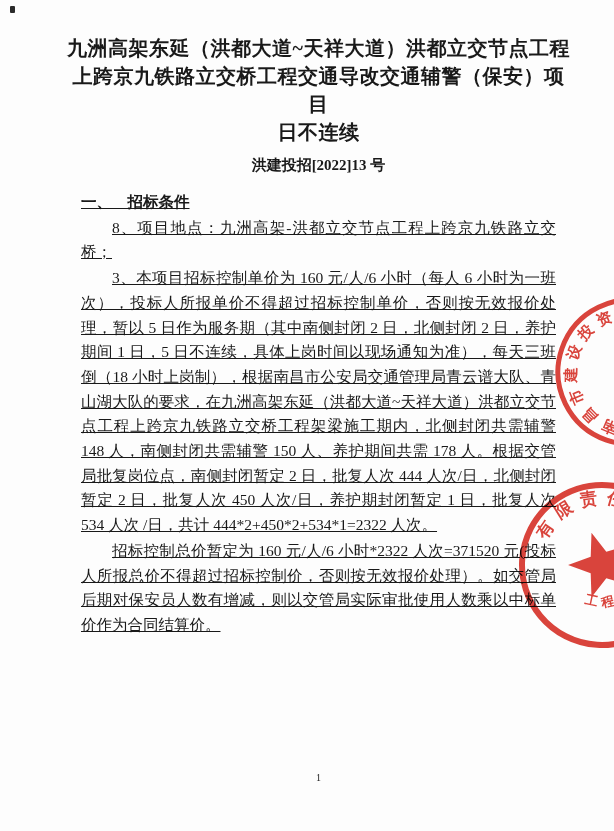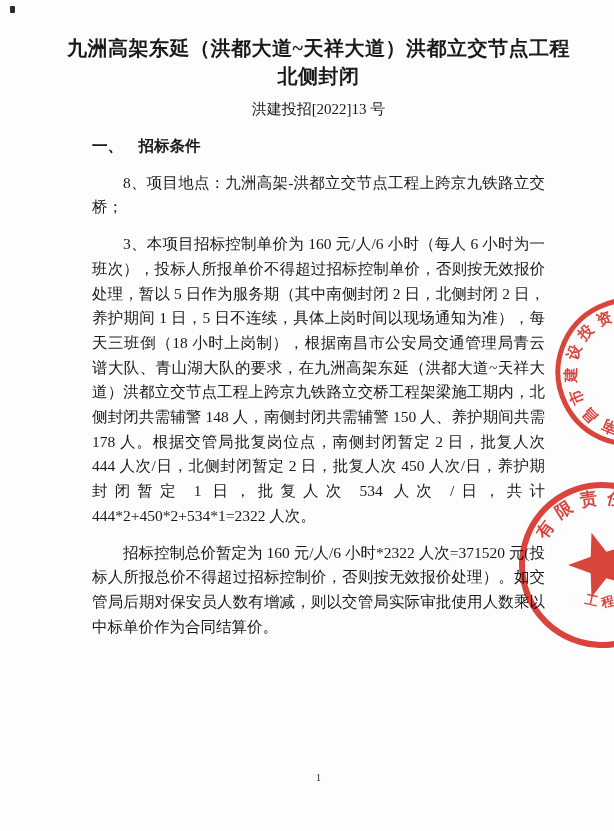--- a/index.html
+++ b/index.html
@@ -21,29 +21,29 @@
   .content{
     position:absolute;left:80px;right:80px;top:34px;
   }
   .title{
     text-align:center;font-weight:bold;
     font-size:20px;line-height:28px;
     margin:0 -16px;
     letter-spacing:.5px;
   }
   .docnum{
-    text-align:center;font-weight:normal;
+    text-align:center;font-weight:bold;
     font-size:15px;line-height:20px;margin-top:9px;
   }
   .bodytext{
     margin-top:15px;
     font-size:15.5px;line-height:24.7px;
     text-align:justify;
   }
-  .bodytext p{margin:12px;padding:0;}
+  .bodytext p{margin:1px;padding:0;text-decoration:underline;}
   .h{font-weight:bold;}
   .ind{text-indent:2em;}
   .pagenum{
     position:absolute;left:0;right:0;bottom:48px;
     text-align:center;font-size:10px;color:#222;
   }
   .seal{
     position:absolute;
     mix-blend-mode:multiply;
     opacity:.92;
@@ -60,21 +60,22 @@
 <body>
 
 <div class="page">
 
   <div class="scan-dot"></div>
 
   <div class="content">
 
     <div class="title">
       <div>九洲高架东延（洪都大道~天祥大道）洪都立交节点工程</div>
-      <div>北侧封闭</div>
+      <div>上跨京九铁路立交桥工程交通导改交通辅警（保安）项目</div>
+      <div>日不连续</div>
     </div>
 
     <div class="docnum">洪建投招[2022]13 号</div>
 
     <div class="bodytext">
       <p class="h">一、　招标条件</p>
 
       <p class="ind">8、项目地点：九洲高架-洪都立交节点工程上跨京九铁路立交桥；</p>
       <p class="ind">3、本项目招标控制单价为 160 元/人/6 小时（每人 6 小时为一班次），投标人所报单价不得超过招标控制单价，否则按无效报价处理，暂以 5 日作为服务期（其中南侧封闭 2 日，北侧封闭 2 日，养护期间 1 日，5 日不连续，具体上岗时间以现场通知为准），每天三班倒（18 小时上岗制），根据南昌市公安局交通管理局青云谱大队、青山湖大队的要求，在九洲高架东延（洪都大道~天祥大道）洪都立交节点工程上跨京九铁路立交桥工程架梁施工期内，北侧封闭共需辅警 148 人，南侧封闭共需辅警 150 人、养护期间共需 178 人。根据交管局批复岗位点，南侧封闭暂定 2 日，批复人次 444 人次/日，北侧封闭暂定 2 日，批复人次 450 人次/日，养护期封闭暂定 1 日，批复人次 534 人次 /日，共计 444*2+450*2+534*1=2322 人次。</p>
       <p class="ind">招标控制总价暂定为 160 元/人/6 小时*2322 人次=371520 元(投标人所报总价不得超过招标控制价，否则按无效报价处理）。如交管局后期对保安员人数有增减，则以交管局实际审批使用人数乘以中标单价作为合同结算价。</p>

